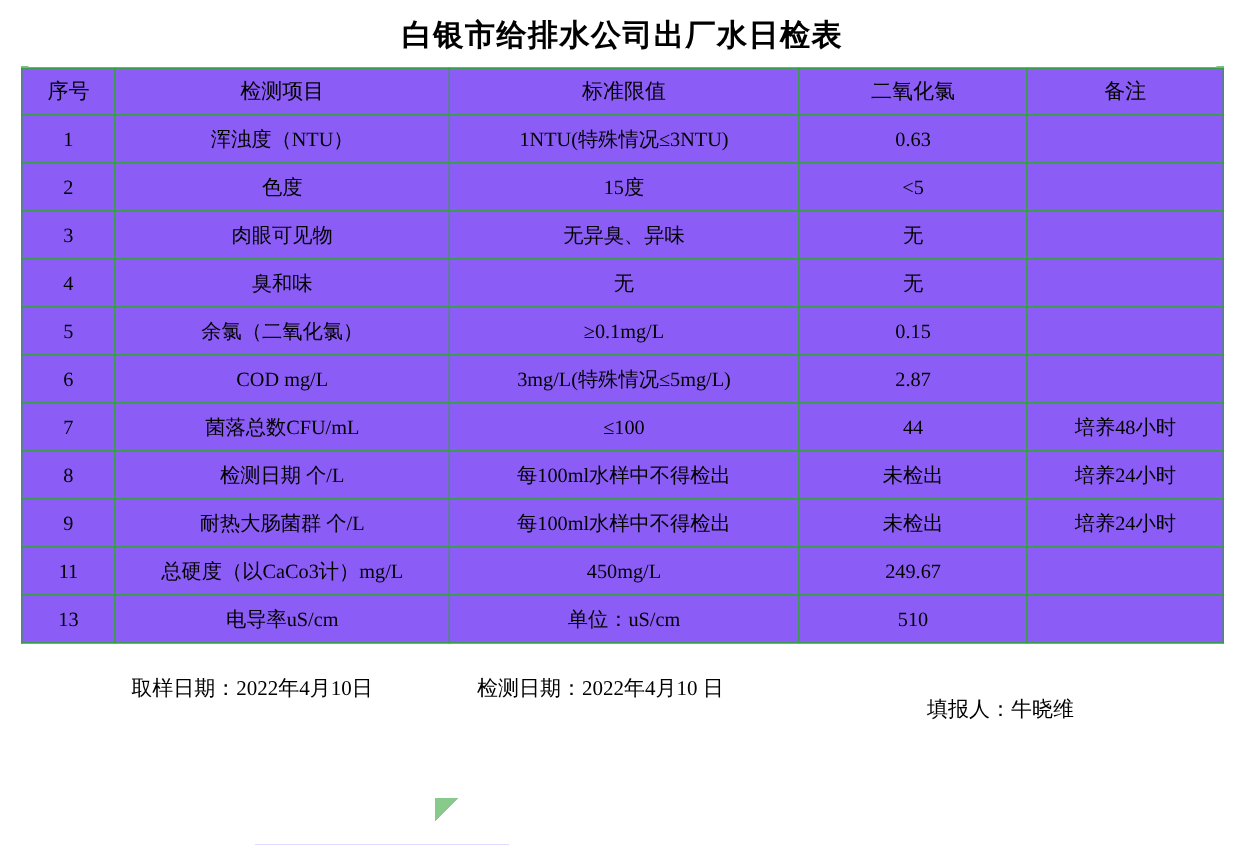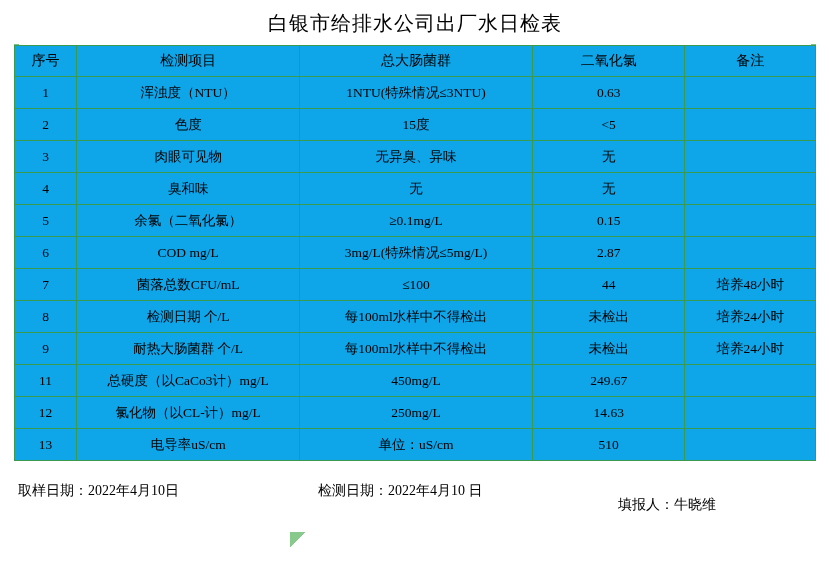--- a/index.html
+++ b/index.html
@@ -17,35 +17,35 @@
   }
   .page {
     width: 830px;
     height: 563px;
     position: relative;
     box-sizing: border-box;
   }
   .doc-title {
     text-align: center;
     font-size: 20px;
-    font-weight: normal;
+    font-weight: bold;
     letter-spacing: 1px;
     padding-top: 10px;
     padding-bottom: 8px;
     font-family: "Liberation Serif", "DejaVu Serif", serif;
   }
   .table-wrap {
     padding: 0 14px;
     box-sizing: border-box;
   }
   table.report {
     border-collapse: collapse;
     width: 802px;
     table-layout: fixed;
-    background: #0ea5e9;
+    background: #8b5cf6;
   }
   table.report td, table.report th {
     border: 1px solid #3a9a4d;
     text-align: center;
     vertical-align: middle;
     font-size: 13.5px;
     height: 31px;
     padding: 0 2px;
     font-weight: normal;
     font-family: "Liberation Serif", "DejaVu Serif", serif;
@@ -72,21 +72,21 @@
   }
   .footer {
     margin-top: 7px;
     padding: 0 18px;
     display: flex;
     align-items: center;
     font-size: 14px;
     box-sizing: border-box;
     width: 830px;
   }
-  .footer .f1 { width: 300px; text-align: left; }
+  .footer .f1 { width: 300px; text-align: center; }
   .footer .f2 { width: 300px; text-align: left; }
   .footer .f3 { flex: 1; text-align: left; margin-top: 28px; }
 
   .corner-mark {
     position: absolute;
     left: 290px;
     top: 532px;
     width: 16px;
     height: 16px;
     background: linear-gradient(135deg, #7bc47f 0%, #7bc47f 48%, transparent 50%);
@@ -112,21 +112,21 @@
         <col class="col-no">
         <col class="col-item">
         <col class="col-std">
         <col class="col-res">
         <col class="col-note">
       </colgroup>
       <thead>
         <tr>
           <td>序号</td>
           <td>检测项目</td>
-          <td>总大肠菌群</td>
+          <td>标准限值</td>
           <td>二氧化氯</td>
           <td>备注</td>
         </tr>
       </thead>
       <tbody>
         <tr>
           <td class="mono">1</td>
           <td>浑浊度（NTU）</td>
           <td class="mixed">1NTU(特殊情况≤3NTU)</td>
           <td class="mono">0.63</td>
@@ -189,27 +189,20 @@
           <td>培养24小时</td>
         </tr>
         <tr>
           <td class="mono">11</td>
           <td class="mixed">总硬度（以CaCo3计）mg/L</td>
           <td class="mono">450mg/L</td>
           <td class="mono">249.67</td>
           <td></td>
         </tr>
         <tr>
-          <td class="mono">12</td>
-          <td class="mixed">氯化物（以CL-计）mg/L</td>
-          <td class="mono">250mg/L</td>
-          <td class="mono">14.63</td>
-          <td></td>
-        </tr>
-        <tr>
           <td class="mono">13</td>
           <td class="mixed">电导率uS/cm</td>
           <td class="mixed">单位：uS/cm</td>
           <td class="mono">510</td>
           <td></td>
         </tr>
       </tbody>
     </table>
   </div>
 

